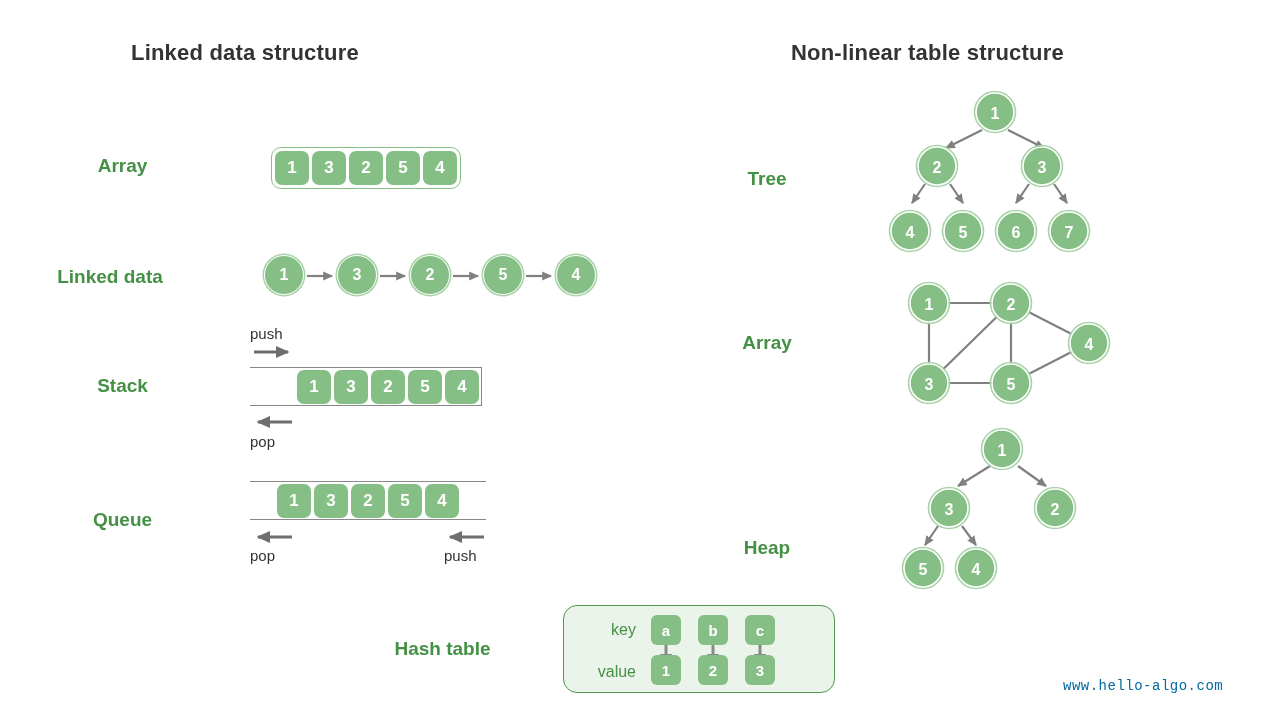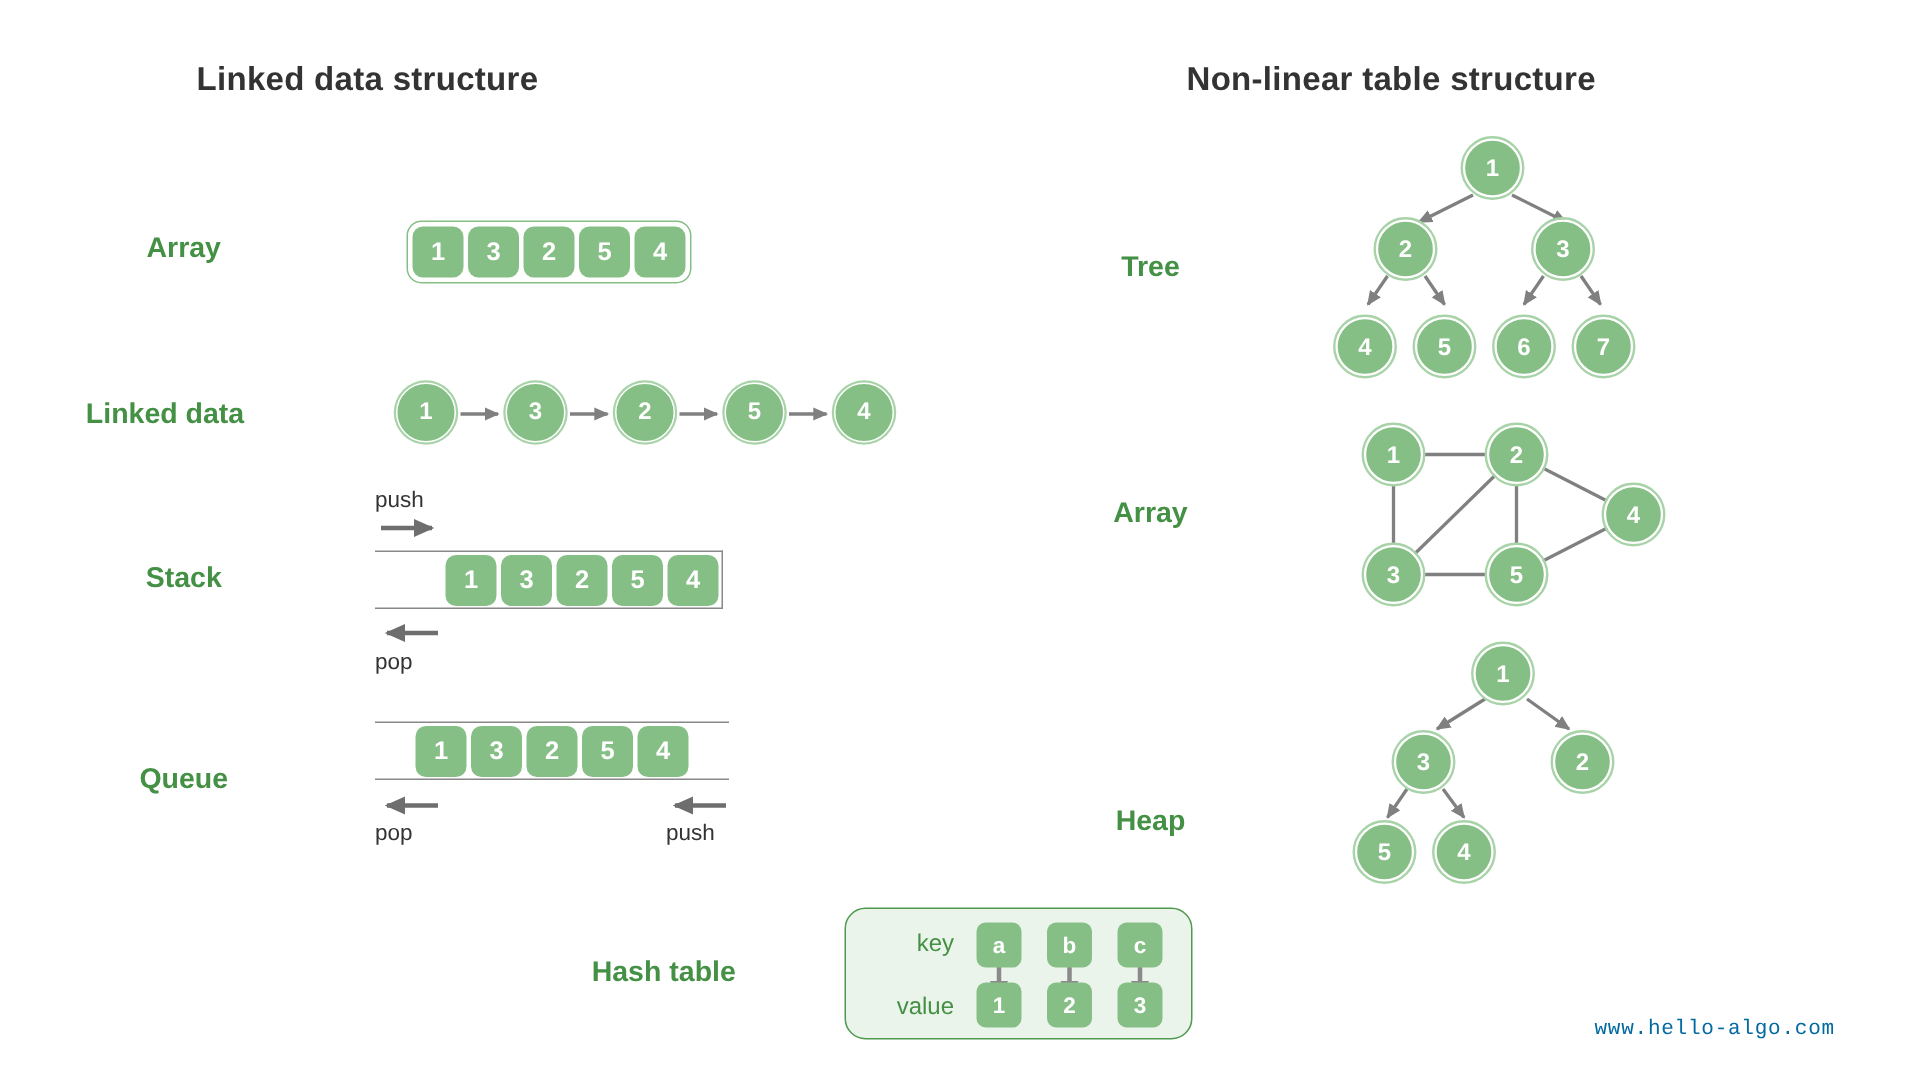--- a/index.html
+++ b/index.html
@@ -136,21 +136,21 @@
     gap: 3px;
   }
   #queue-pop-label  { left: 250px; top: 547px; }
   #queue-push-label { left: 444px; top: 547px; }
 
   
   #hash-box {
     position: absolute;
     left: 563px;
     top: 605px;
-    width: 232px;
+    width: 272px;
     height: 88px;
     background: #eaf4ea;
     border: 1.5px solid #4f9a4f;
     border-radius: 14px;
     box-sizing: border-box;
   }
   .hash-rowlabel {
     position: absolute;
     font-size: 16px;
     color: #449044;

